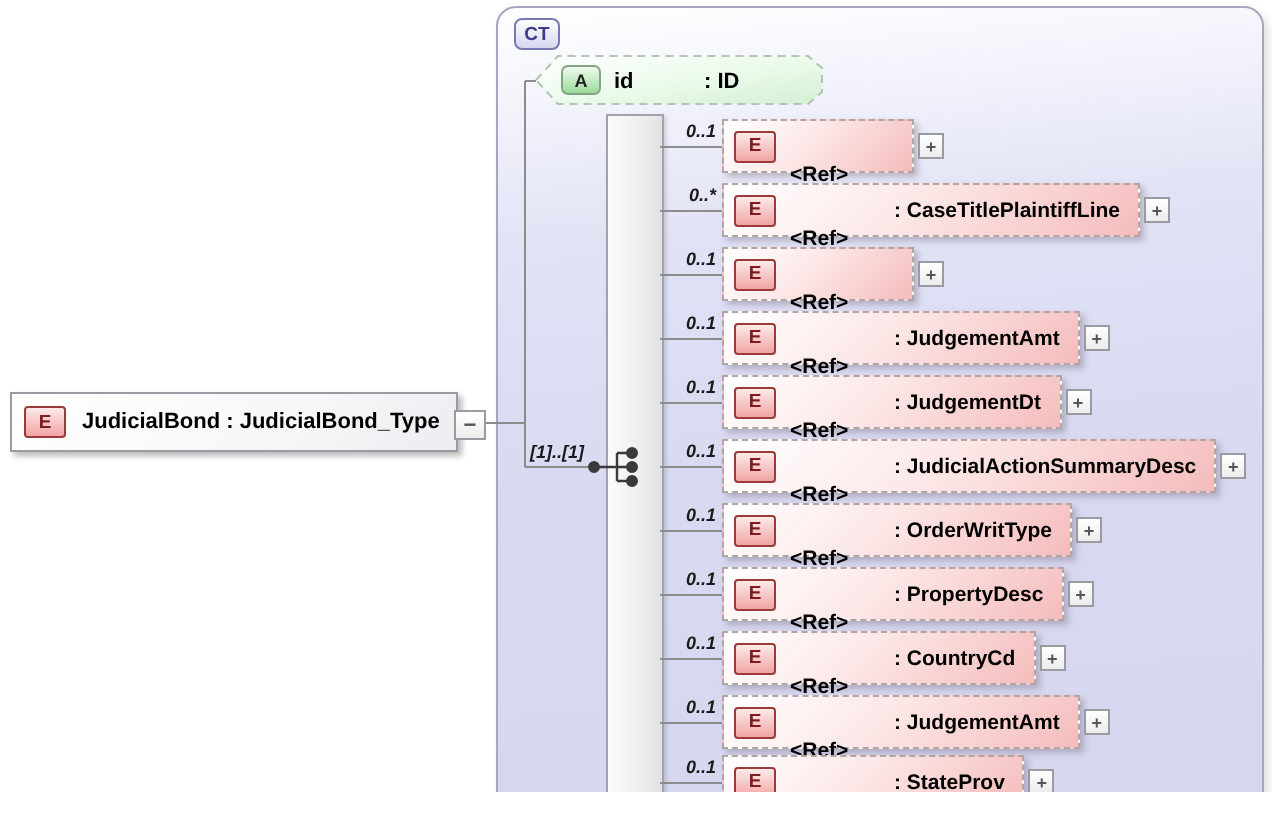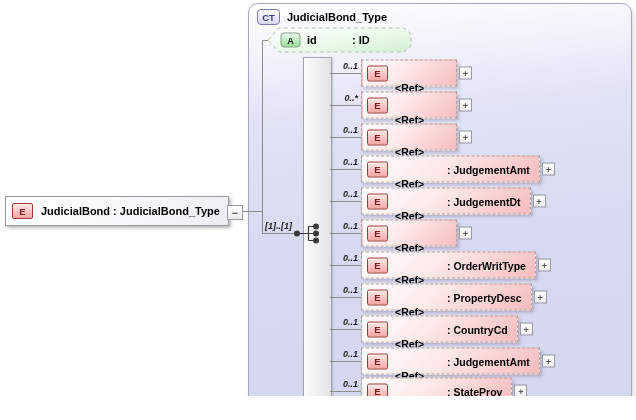--- a/index.html
+++ b/index.html
@@ -79,21 +79,20 @@
   
 </style>
 </head>
 <body>
 
 <div class="canvas">
 
   <div class="ct-container">
     <div class="ct-header">
       <span class="ct-badge">CT</span>
-      <span class="ct-title">JudicialBond_Type</span>
     </div>
   </div>
 
   <div class="seq-bar"></div>
 
   <svg class="overlay" viewBox="0 0 636 420">
     <defs>
       <linearGradient id="gGreen" x1="0" y1="0" x2="1" y2="1">
         <stop offset="0" stop-color="#ffffff"></stop>
           <stop offset="0.55" stop-color="#eafaea"></stop>
@@ -145,20 +144,21 @@
       <span class="ref">&lt;Ref&gt;</span>
     </div>
     <span class="plus">+</span>
   </div>
 
   <div class="row" style="left:331px;top:105px">
     <span class="card">0..*</span>
     <div class="refbox">
       <span class="eicon">E</span>
       <span class="ref">&lt;Ref&gt;</span>
+      <span class="name">: CaseTitlePlaintiffLine</span>
     </div>
     <span class="plus">+</span>
   </div>
 
   <div class="row" style="left:331px;top:137px">
     <span class="card">0..1</span>
     <div class="refbox">
       <span class="eicon">E</span>
       <span class="ref">&lt;Ref&gt;</span>
     </div>
@@ -183,20 +183,21 @@
       <span class="name">: JudgementDt</span>
     </div>
     <span class="plus">+</span>
   </div>
 
   <div class="row" style="left:331px;top:233px">
     <span class="card">0..1</span>
     <div class="refbox">
       <span class="eicon">E</span>
       <span class="ref">&lt;Ref&gt;</span>
+      <span class="name">: JudicialActionSummaryDesc</span>
     </div>
     <span class="plus">+</span>
   </div>
 
   <div class="row" style="left:331px;top:265px">
     <span class="card">0..1</span>
     <div class="refbox">
       <span class="eicon">E</span>
       <span class="ref">&lt;Ref&gt;</span>
       <span class="name">: OrderWritType</span>

